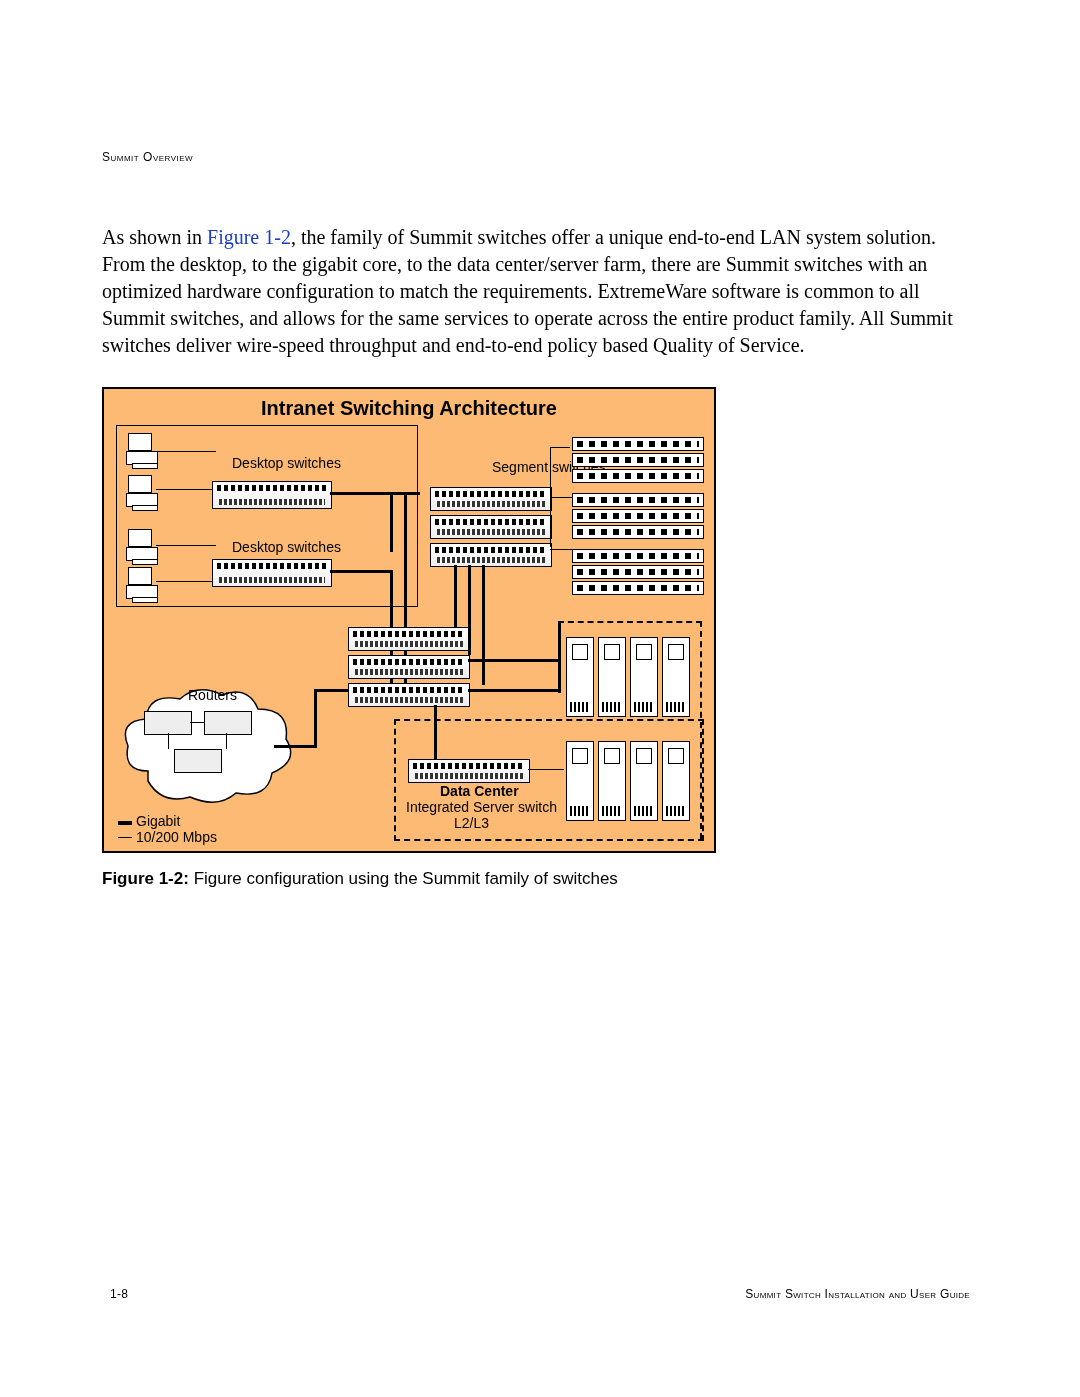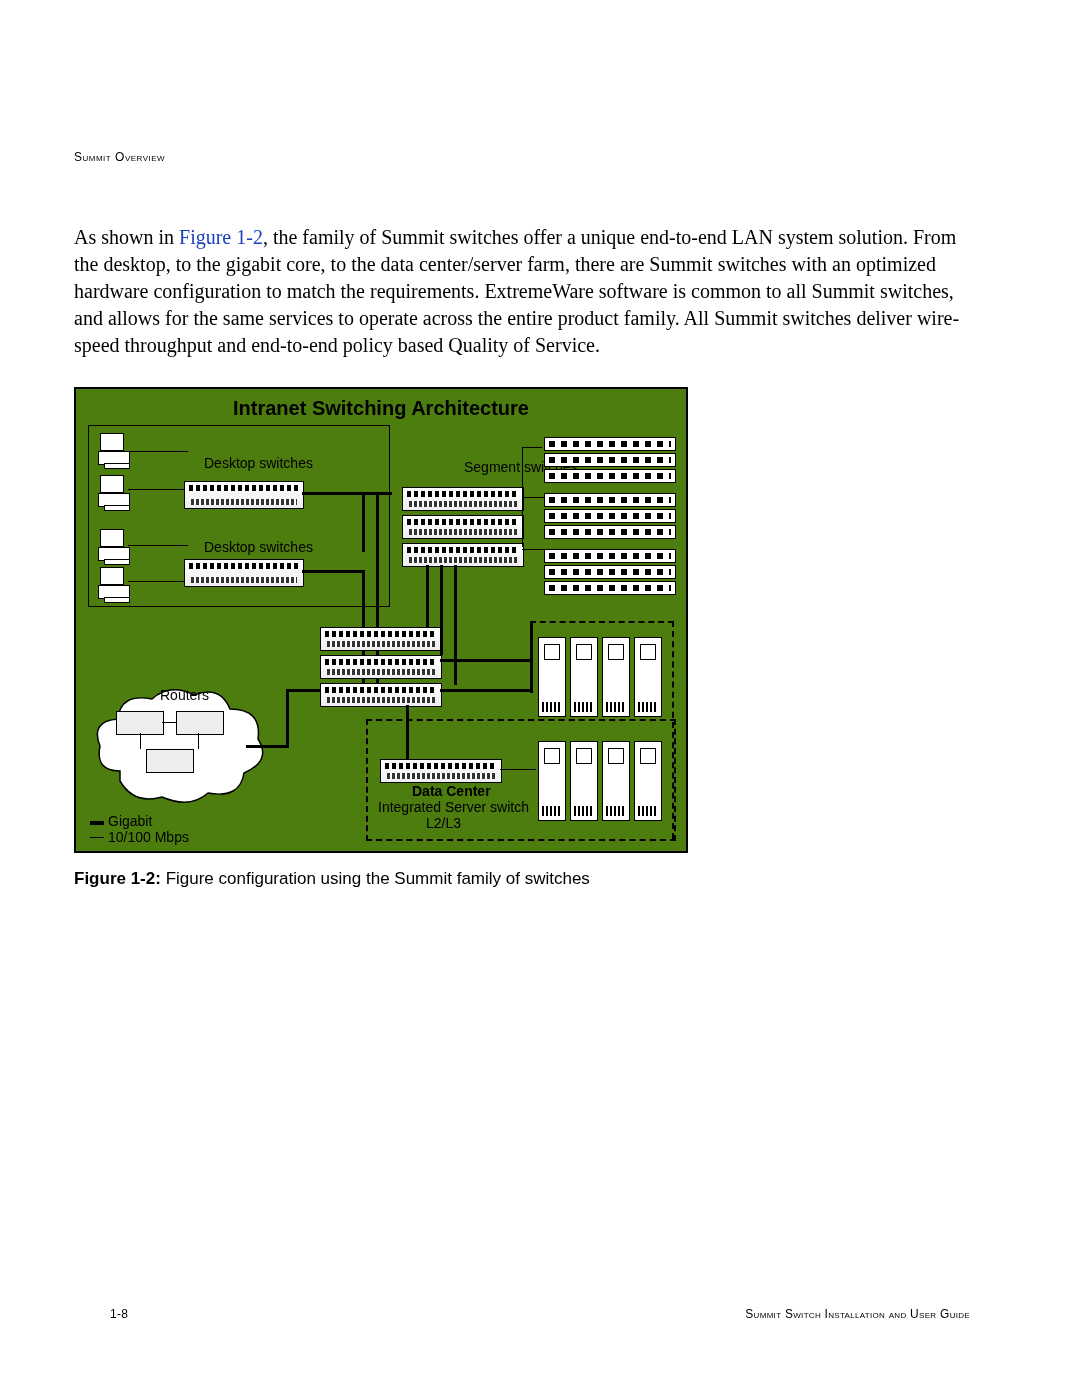--- a/index.html
+++ b/index.html
@@ -6,21 +6,21 @@
     margin: 0;
     padding: 0;
     background: #fff;
     font-family: "Times New Roman", Times, serif;
     color: #000;
     width: 1080px;
     height: 1397px;
     position: relative;
   }
   .page {
-    padding: 150px 110px 0 74px;
+    padding: 150px 110px 0 102px;
   }
   .running-head {
     font-family: Arial, Helvetica, sans-serif;
     font-size: 12px;
     font-variant: small-caps;
     letter-spacing: 0.5px;
     color: #000;
     margin-bottom: 60px;
   }
   .section-title {
@@ -36,21 +36,21 @@
     font-size: 20px;
     line-height: 1.35;
     margin-bottom: 28px;
   }
   .fig-ref { color: #1a3fbf; }
   .figure-box {
     border: 2.5px solid #000;
     width: 610px;
     height: 462px;
     position: relative;
-    background: #4d7c0f;
+    background: #fdba74;
     margin-bottom: 16px;
   }
   .fig-title {
     font-family: Arial, Helvetica, sans-serif;
     font-weight: 700;
     font-size: 20px;
     text-align: center;
     padding-top: 8px;
   }
   .fig-label {
@@ -61,21 +61,21 @@
   }
   .fig-label.bold { font-weight: 700; }
   .caption {
     font-family: Arial, Helvetica, sans-serif;
     font-size: 17px;
   }
   .caption .cap-strong { font-weight: 700; }
 
   .footer {
     position: absolute;
-    bottom: 76px;
+    bottom: 96px;
     left: 110px;
     right: 110px;
     font-family: Arial, Helvetica, sans-serif;
     font-size: 12px;
     display: flex;
     justify-content: space-between;
     font-variant: small-caps;
     letter-spacing: 0.3px;
   }
 
@@ -257,21 +257,21 @@
     <div class="line vline" style="left:64px;top:344px;height:16px;"></div>
     <div class="line vline" style="left:122px;top:344px;height:16px;"></div>
 
     <div class="line thick" style="left:170px;top:356px;width:40px;height:3px;"></div>
     <div class="line thick v" style="left:210px;top:300px;width:3px;height:59px;"></div>
     <div class="line thick" style="left:210px;top:300px;width:34px;height:3px;"></div>
 
     <div class="legend-line" style="left:14px;top:432px;width:14px;height:4px;"></div>
     <div class="fig-label" style="left:32px;top:424px;">Gigabit</div>
     <div class="legend-line" style="left:14px;top:448px;width:14px;height:1px;"></div>
-    <div class="fig-label" style="left:32px;top:440px;">10/100 Mbps</div>
+    <div class="fig-label" style="left:32px;top:440px;">10/200 Mbps</div>
   </div>
 
   <div class="caption">
     <span class="cap-strong">Figure 1-2:</span><span> Figure configuration using the Summit family of switches</span>
   </div>
 </div>
 
 <div class="footer">
   <span>1-8</span>
   <span>Summit Switch Installation and User Guide</span>

